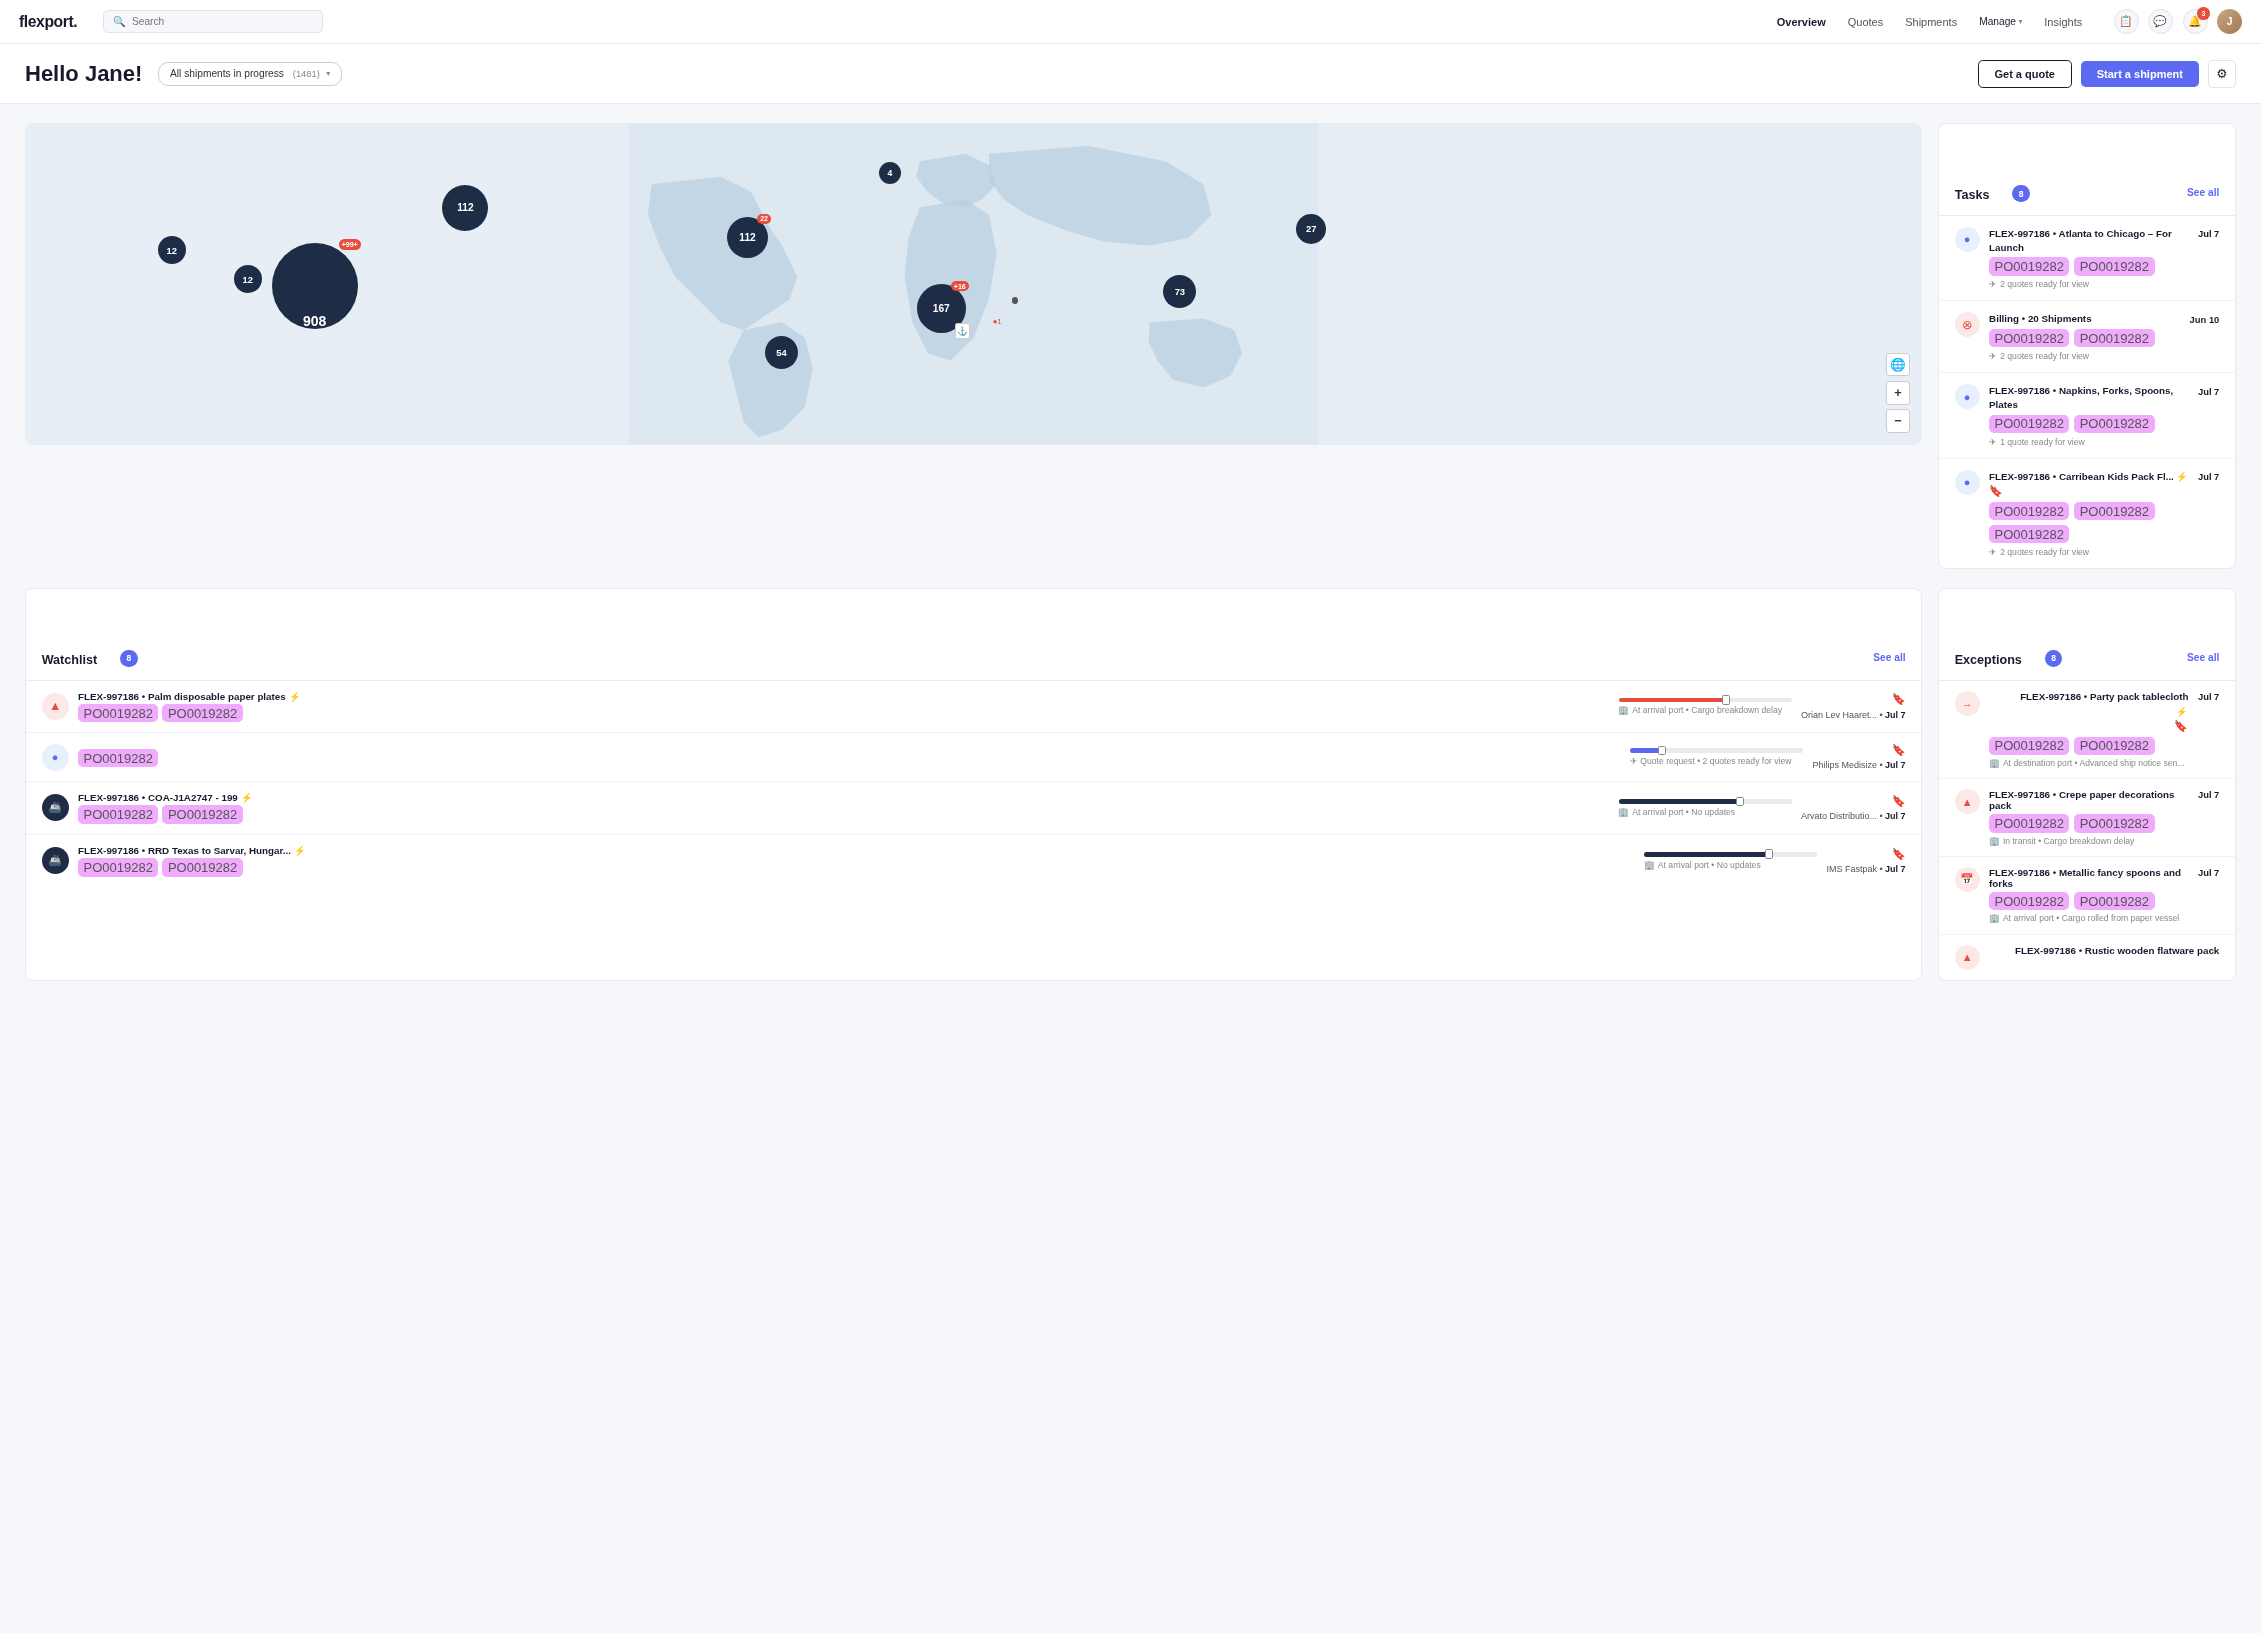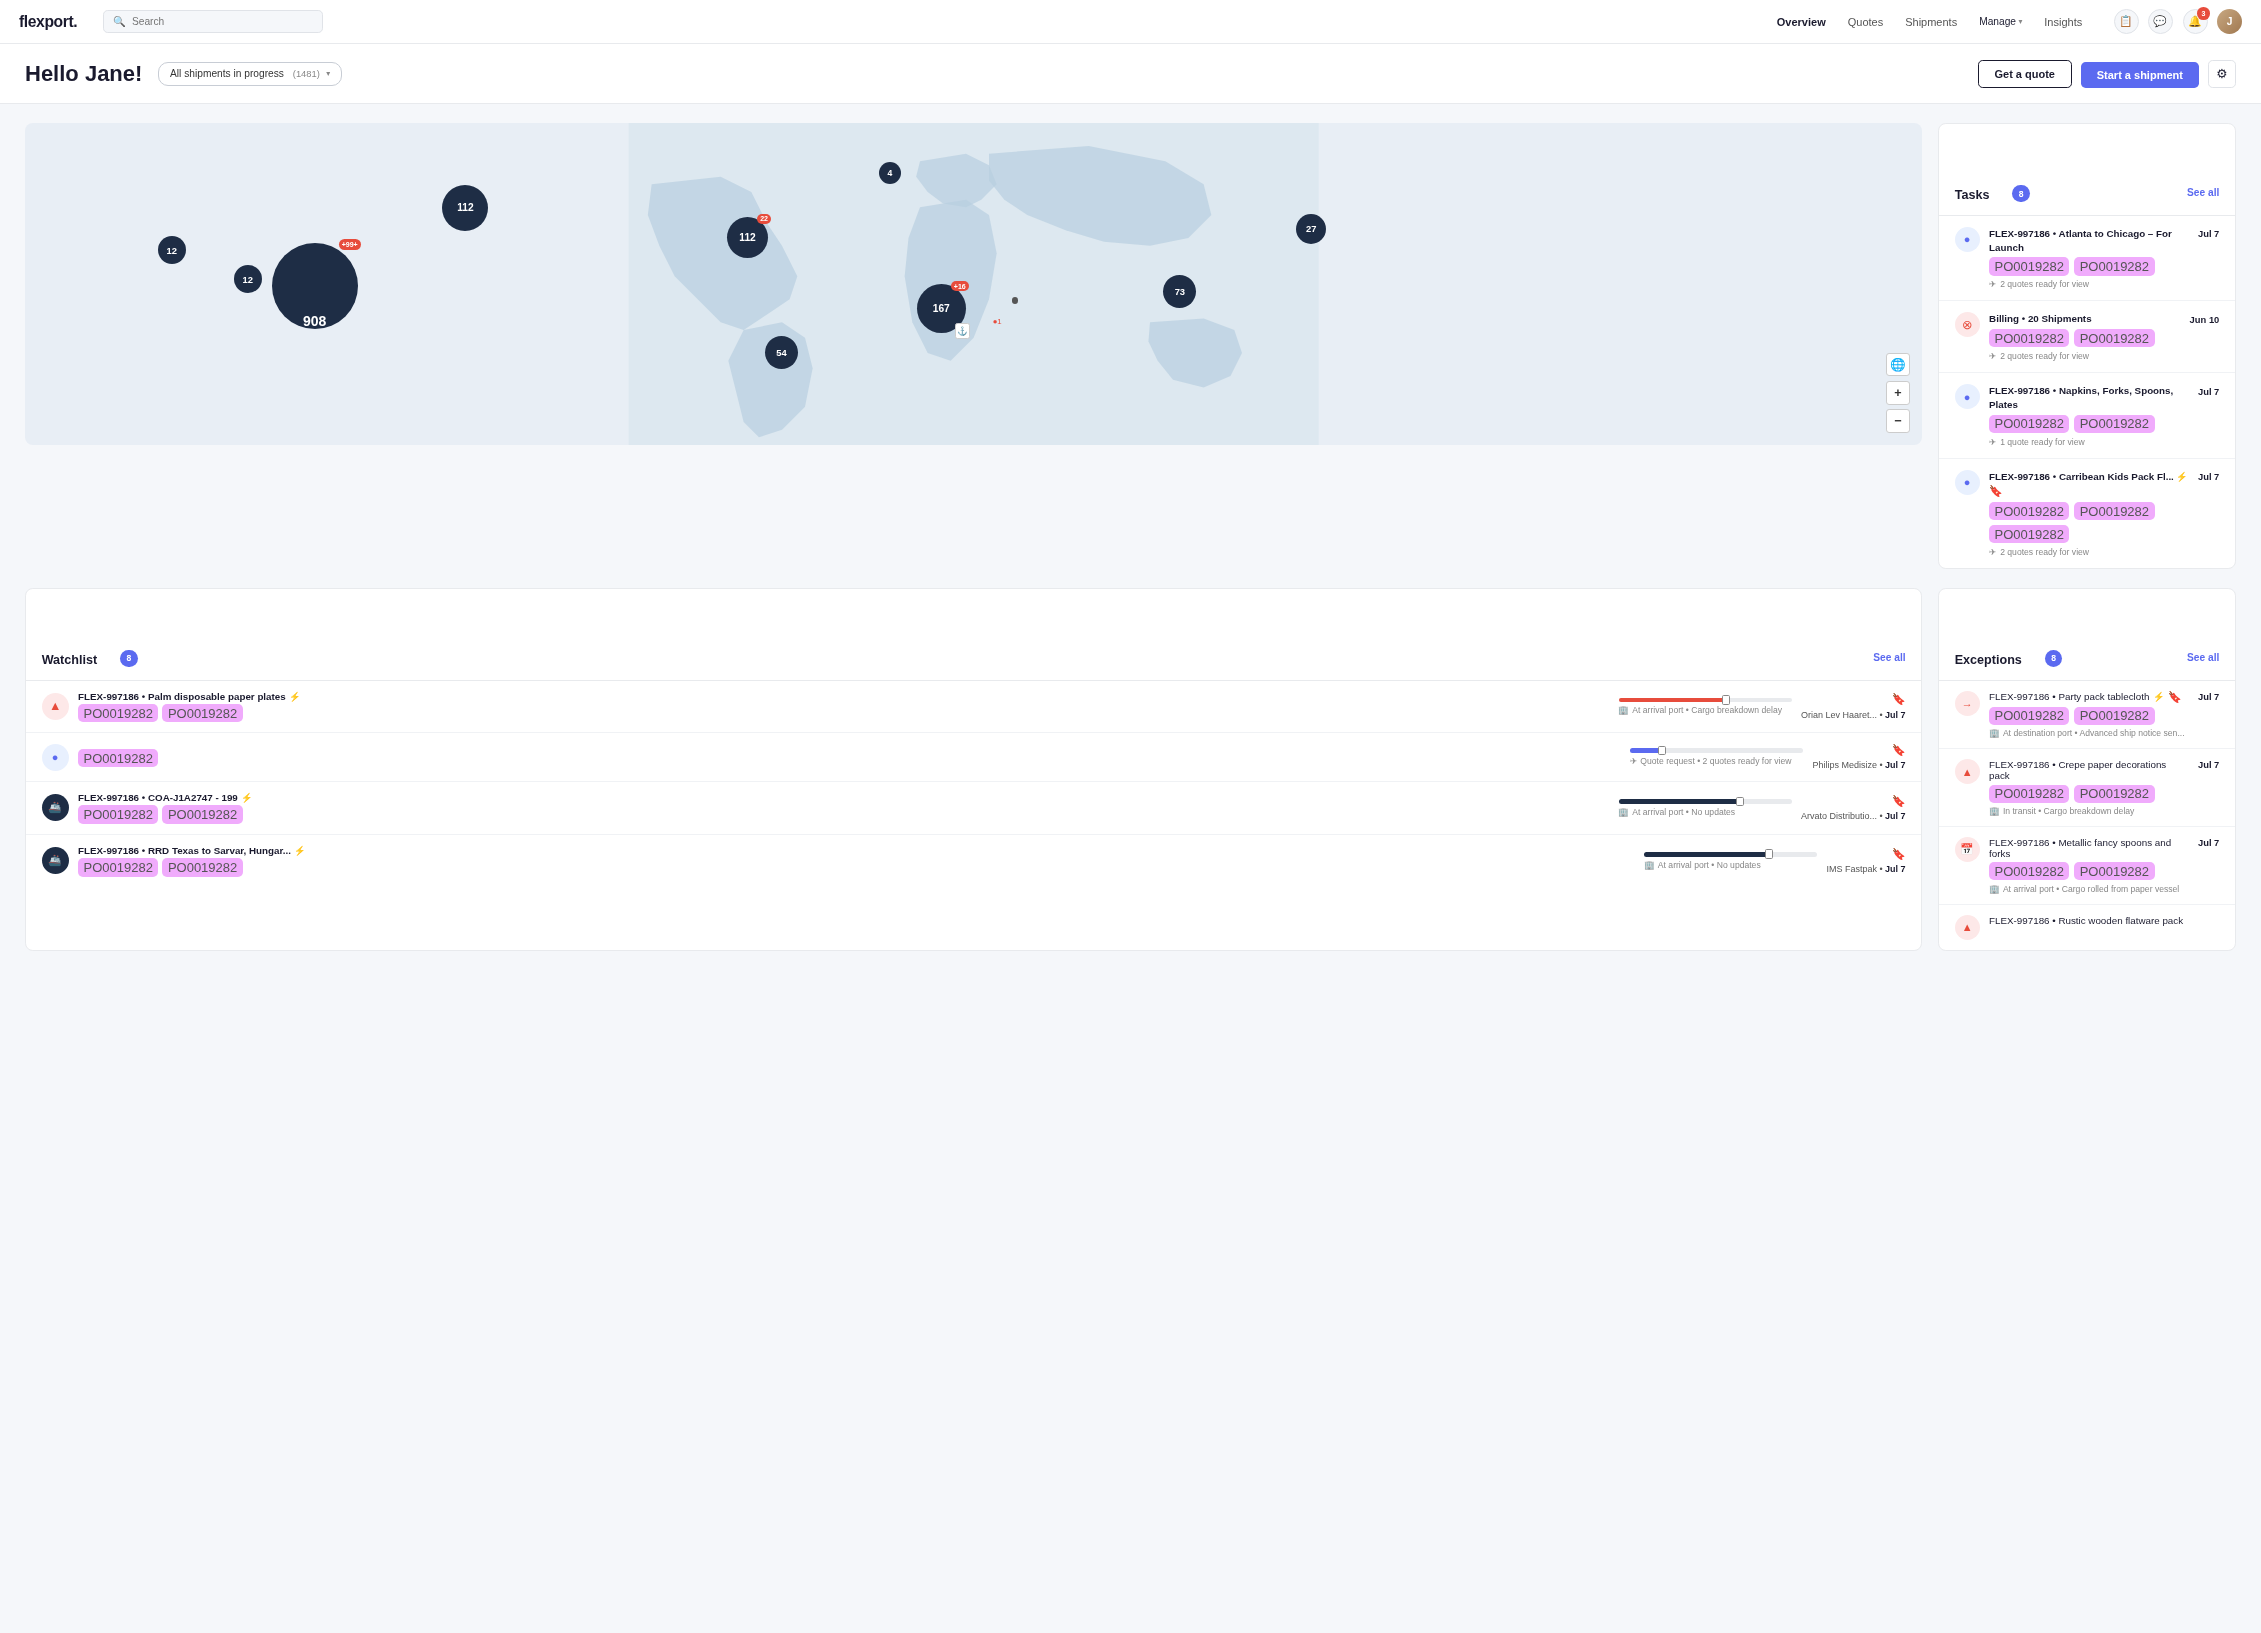--- a/index.html
+++ b/index.html
@@ -16,21 +16,21 @@
     .nav-manage { display: flex; align-items: center; gap: 2.4px; cursor: pointer; }
     .header-icons { display: flex; align-items: center; gap: 9.4px; margin-left: 12.6px; }
     .icon-btn { width: 25px; height: 25px; border-radius: 50%; background: #f5f7fa; border: 0.8px solid #e0e3e8; display: flex; align-items: center; justify-content: center; cursor: pointer; position: relative; font-size: 11px; }
     .badge { position: absolute; top: -3.1px; right: -3.1px; background: #e74c3c; color: #fff; border-radius: 50%; width: 12.6px; height: 12.6px; font-size: 7px; display: flex; align-items: center; justify-content: center; font-weight: 700; }
     .avatar { width: 25px; height: 25px; border-radius: 50%; background: linear-gradient(135deg, #c8a882, #a07850); cursor: pointer; overflow: hidden; display: flex; align-items: center; justify-content: center; color: #fff; font-weight: 600; font-size: 10.2px; }
 
     
     .page-header { background: #fff; padding: 15.7px 25px; display: flex; align-items: center; gap: 15.7px; border-bottom: 0.8px solid #e8eaed; }
     .page-title { font-size: 22px; font-weight: 800; color: #1a1a2e; }
     .filter-dropdown { display: flex; align-items: center; gap: 6.3px; border: 0.8px solid #c8cdd5; border-radius: 10px; padding: 5.5px 11px; cursor: pointer; background: #fff; font-size: 10.2px; color: #333; }
-    .page-actions { margin-left: auto; display: flex; align-items: flex-end; gap: 9.4px; }
+    .page-actions { margin-left: auto; display: flex; align-items: center; gap: 9.4px; }
     .btn-outline { border: 1.2px solid #1a1a2e; background: #fff; border-radius: 4.7px; padding: 7px 15.7px; font-size: 11px; font-weight: 600; cursor: pointer; color: #1a1a2e; }
     .btn-primary { background: #5b6af0; border: none; border-radius: 4.7px; padding: 7px 15.7px; font-size: 11px; font-weight: 600; cursor: pointer; color: #fff; }
     .settings-btn { width: 28px; height: 28px; border: 0.8px solid #e0e3e8; border-radius: 4.7px; background: #fff; display: flex; align-items: center; justify-content: center; cursor: pointer; font-size: 12.6px; }
 
     
     .main { padding: 19px 25px; display: grid; grid-template-columns: 1fr 298px; gap: 15.7px; }
 
     
     .map-container { background: #e8eef5; border-radius: 7.8px; overflow: hidden; position: relative; height: 322px; }
     .map-svg { width: 100%; height: 100%; }
@@ -76,21 +76,21 @@
     .company-date { font-size: 9px; color: #555; text-align: right; }
     .bold-date { font-weight: 700; color: #1a1a2e; }
     .bookmark-icon { color: #bbb; font-size: 11px; cursor: pointer; }
     .lightning-icon { color: #f5a623; font-size: 9.4px; }
 
     
     .exceptions-panel { background: #fff; border-radius: 7.8px; border: 0.8px solid #e8eaed; overflow: hidden; }
     .exception-item { padding: 10.2px 15.7px; border-bottom: 0.8px solid #f0f2f5; display: flex; align-items: flex-start; gap: 9.4px; }
     .exception-item:last-child { border-bottom: none; }
     .exception-content { flex: 1; }
-    .exception-title { font-size: 9.8px; font-weight: 400; color: #1a1a2e; display: flex; align-items: flex-start; gap: 3.9px; }
+    .exception-title { font-size: 9.8px; font-weight: 700; color: #1a1a2e; display: flex; align-items: flex-end; gap: 3.9px; flex-direction: column; }
     .exception-meta { font-size: 8.6px; color: #888; margin-top: 3.1px; display: flex; align-items: center; gap: 3.1px; }
     .exception-date { font-size: 9.4px; font-weight: 600; color: #1a1a2e; white-space: nowrap; }
 
     .progress-red .progress-bar-fill { background: linear-gradient(to right, #e74c3c, #e74c3c); }
     .progress-blue .progress-bar-fill { background: linear-gradient(to right, #5b6af0, #5b6af0); }
     .progress-dark .progress-bar-fill { background: linear-gradient(to right, #1e2d45, #1e2d45); }
 
     .caret { font-size: 7.8px; color: #888; }
   </style>
 </head>

